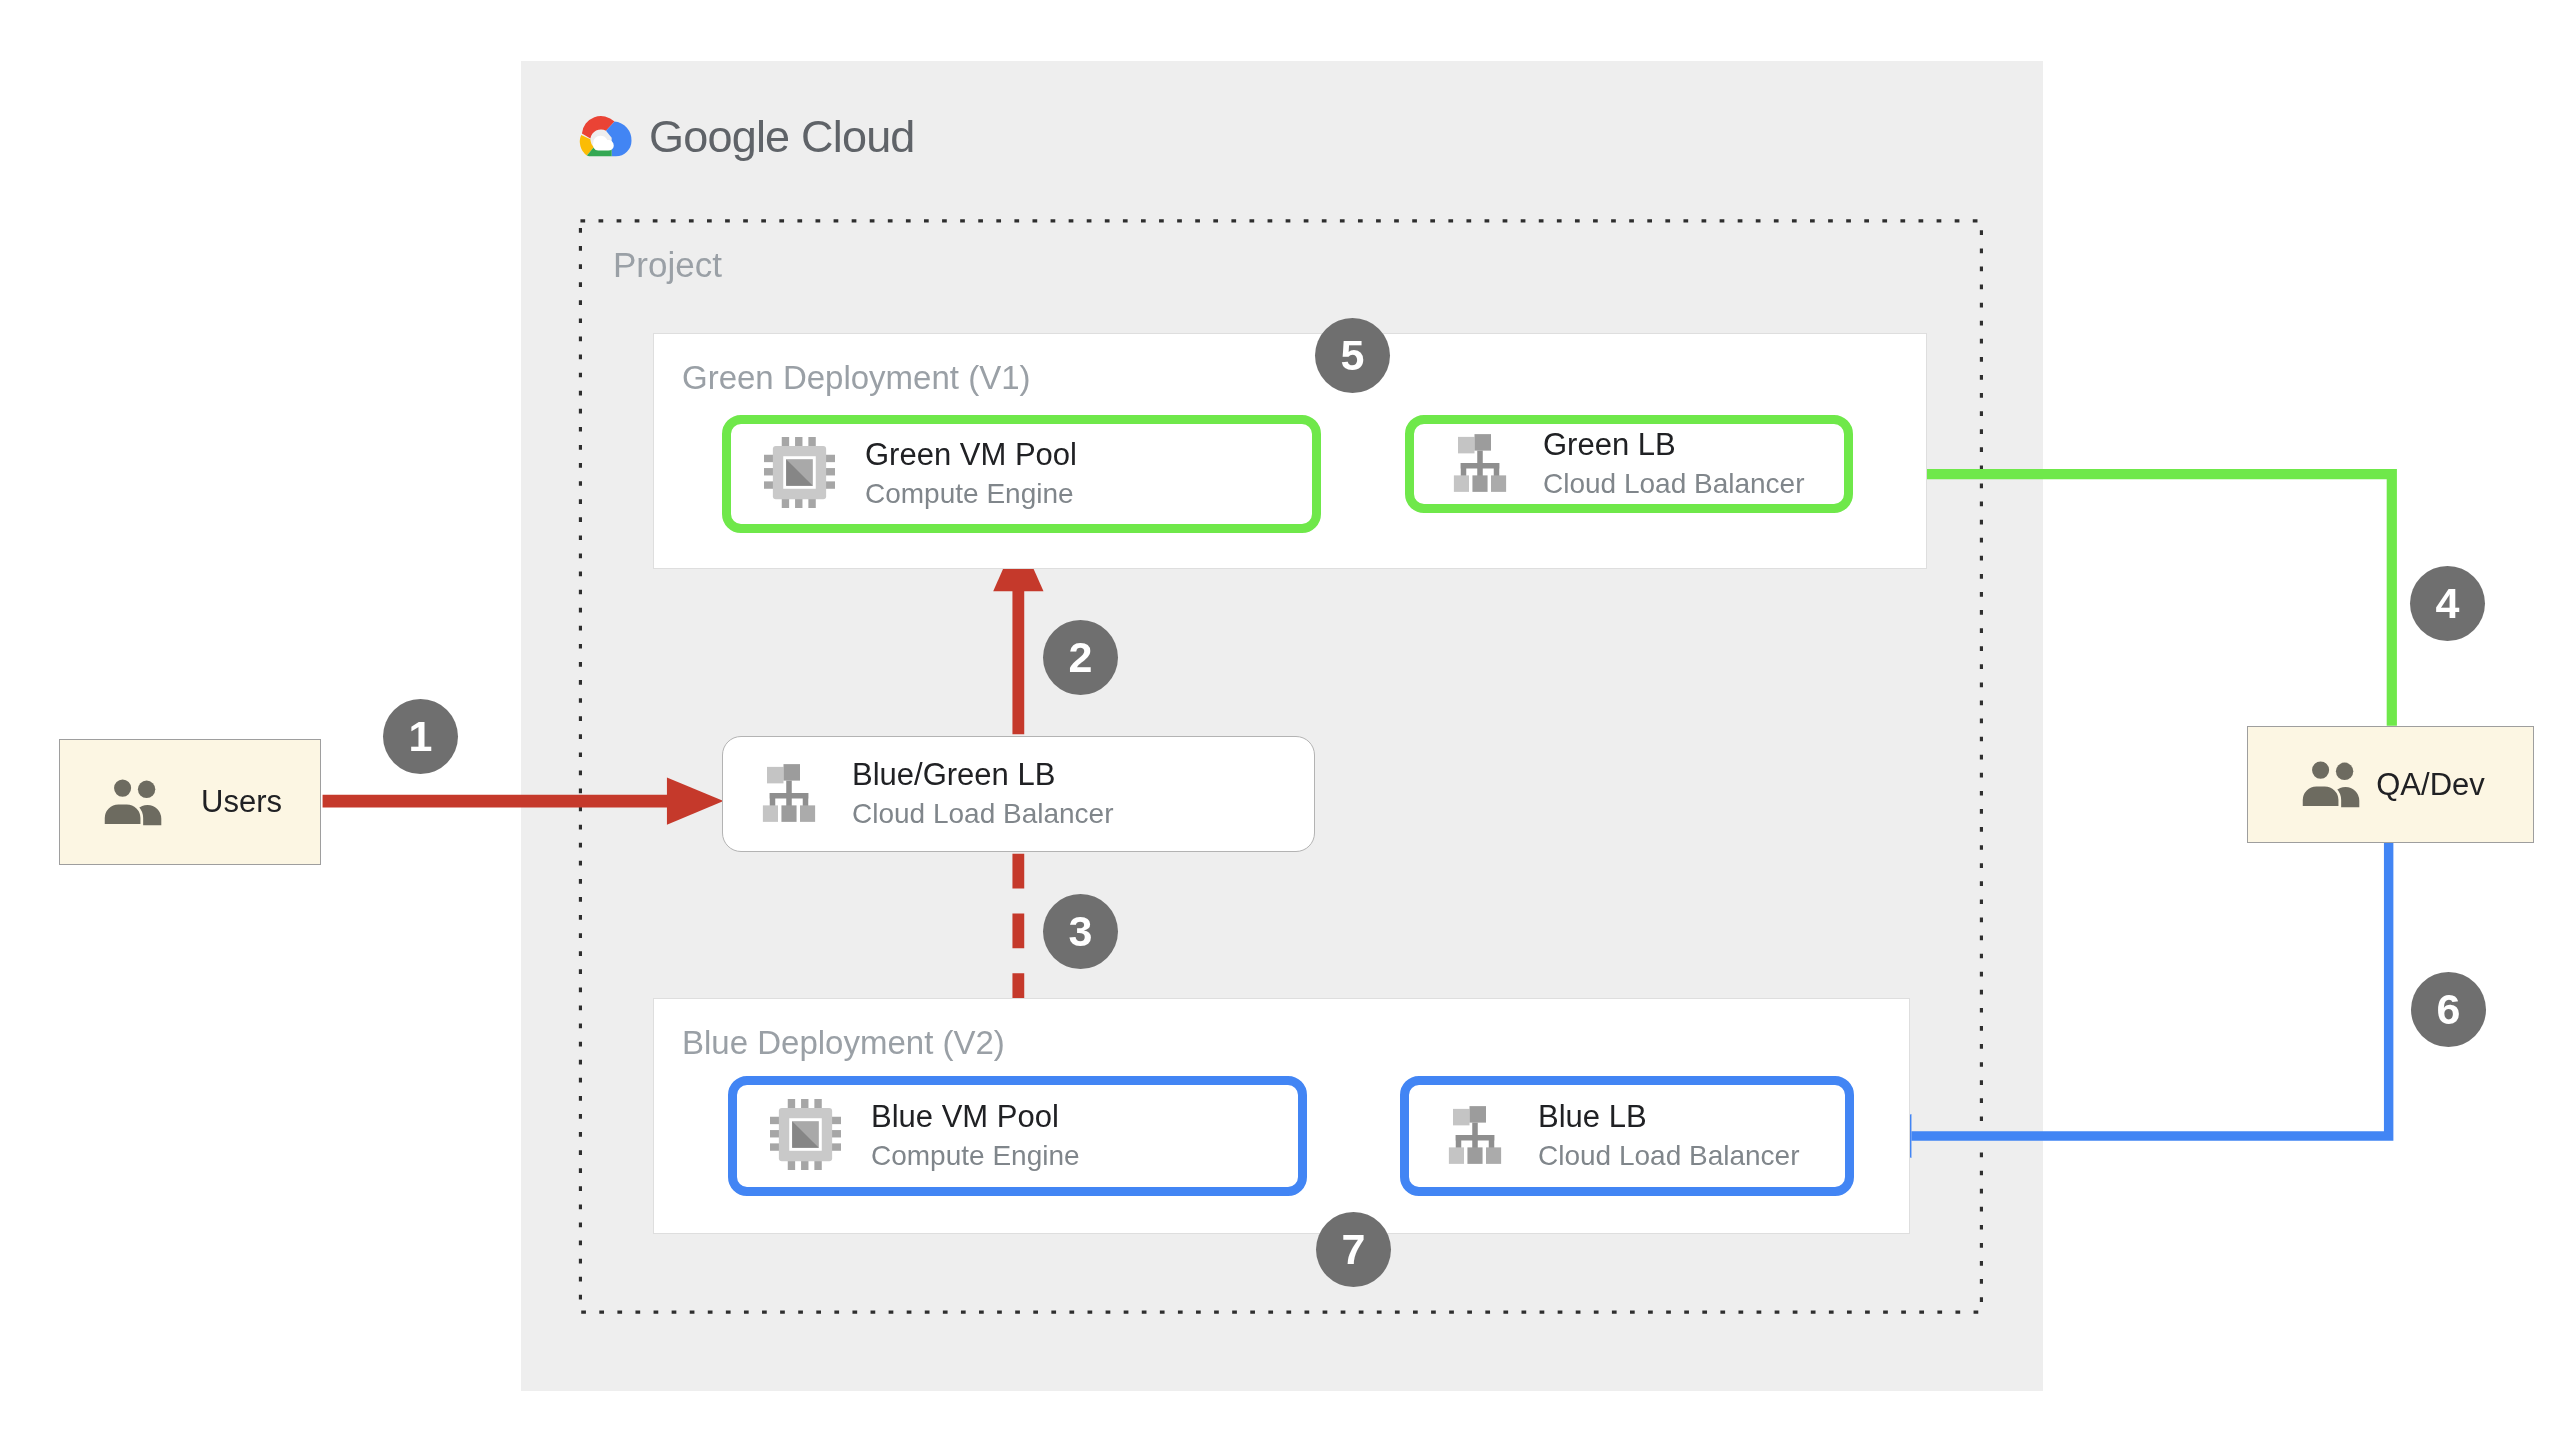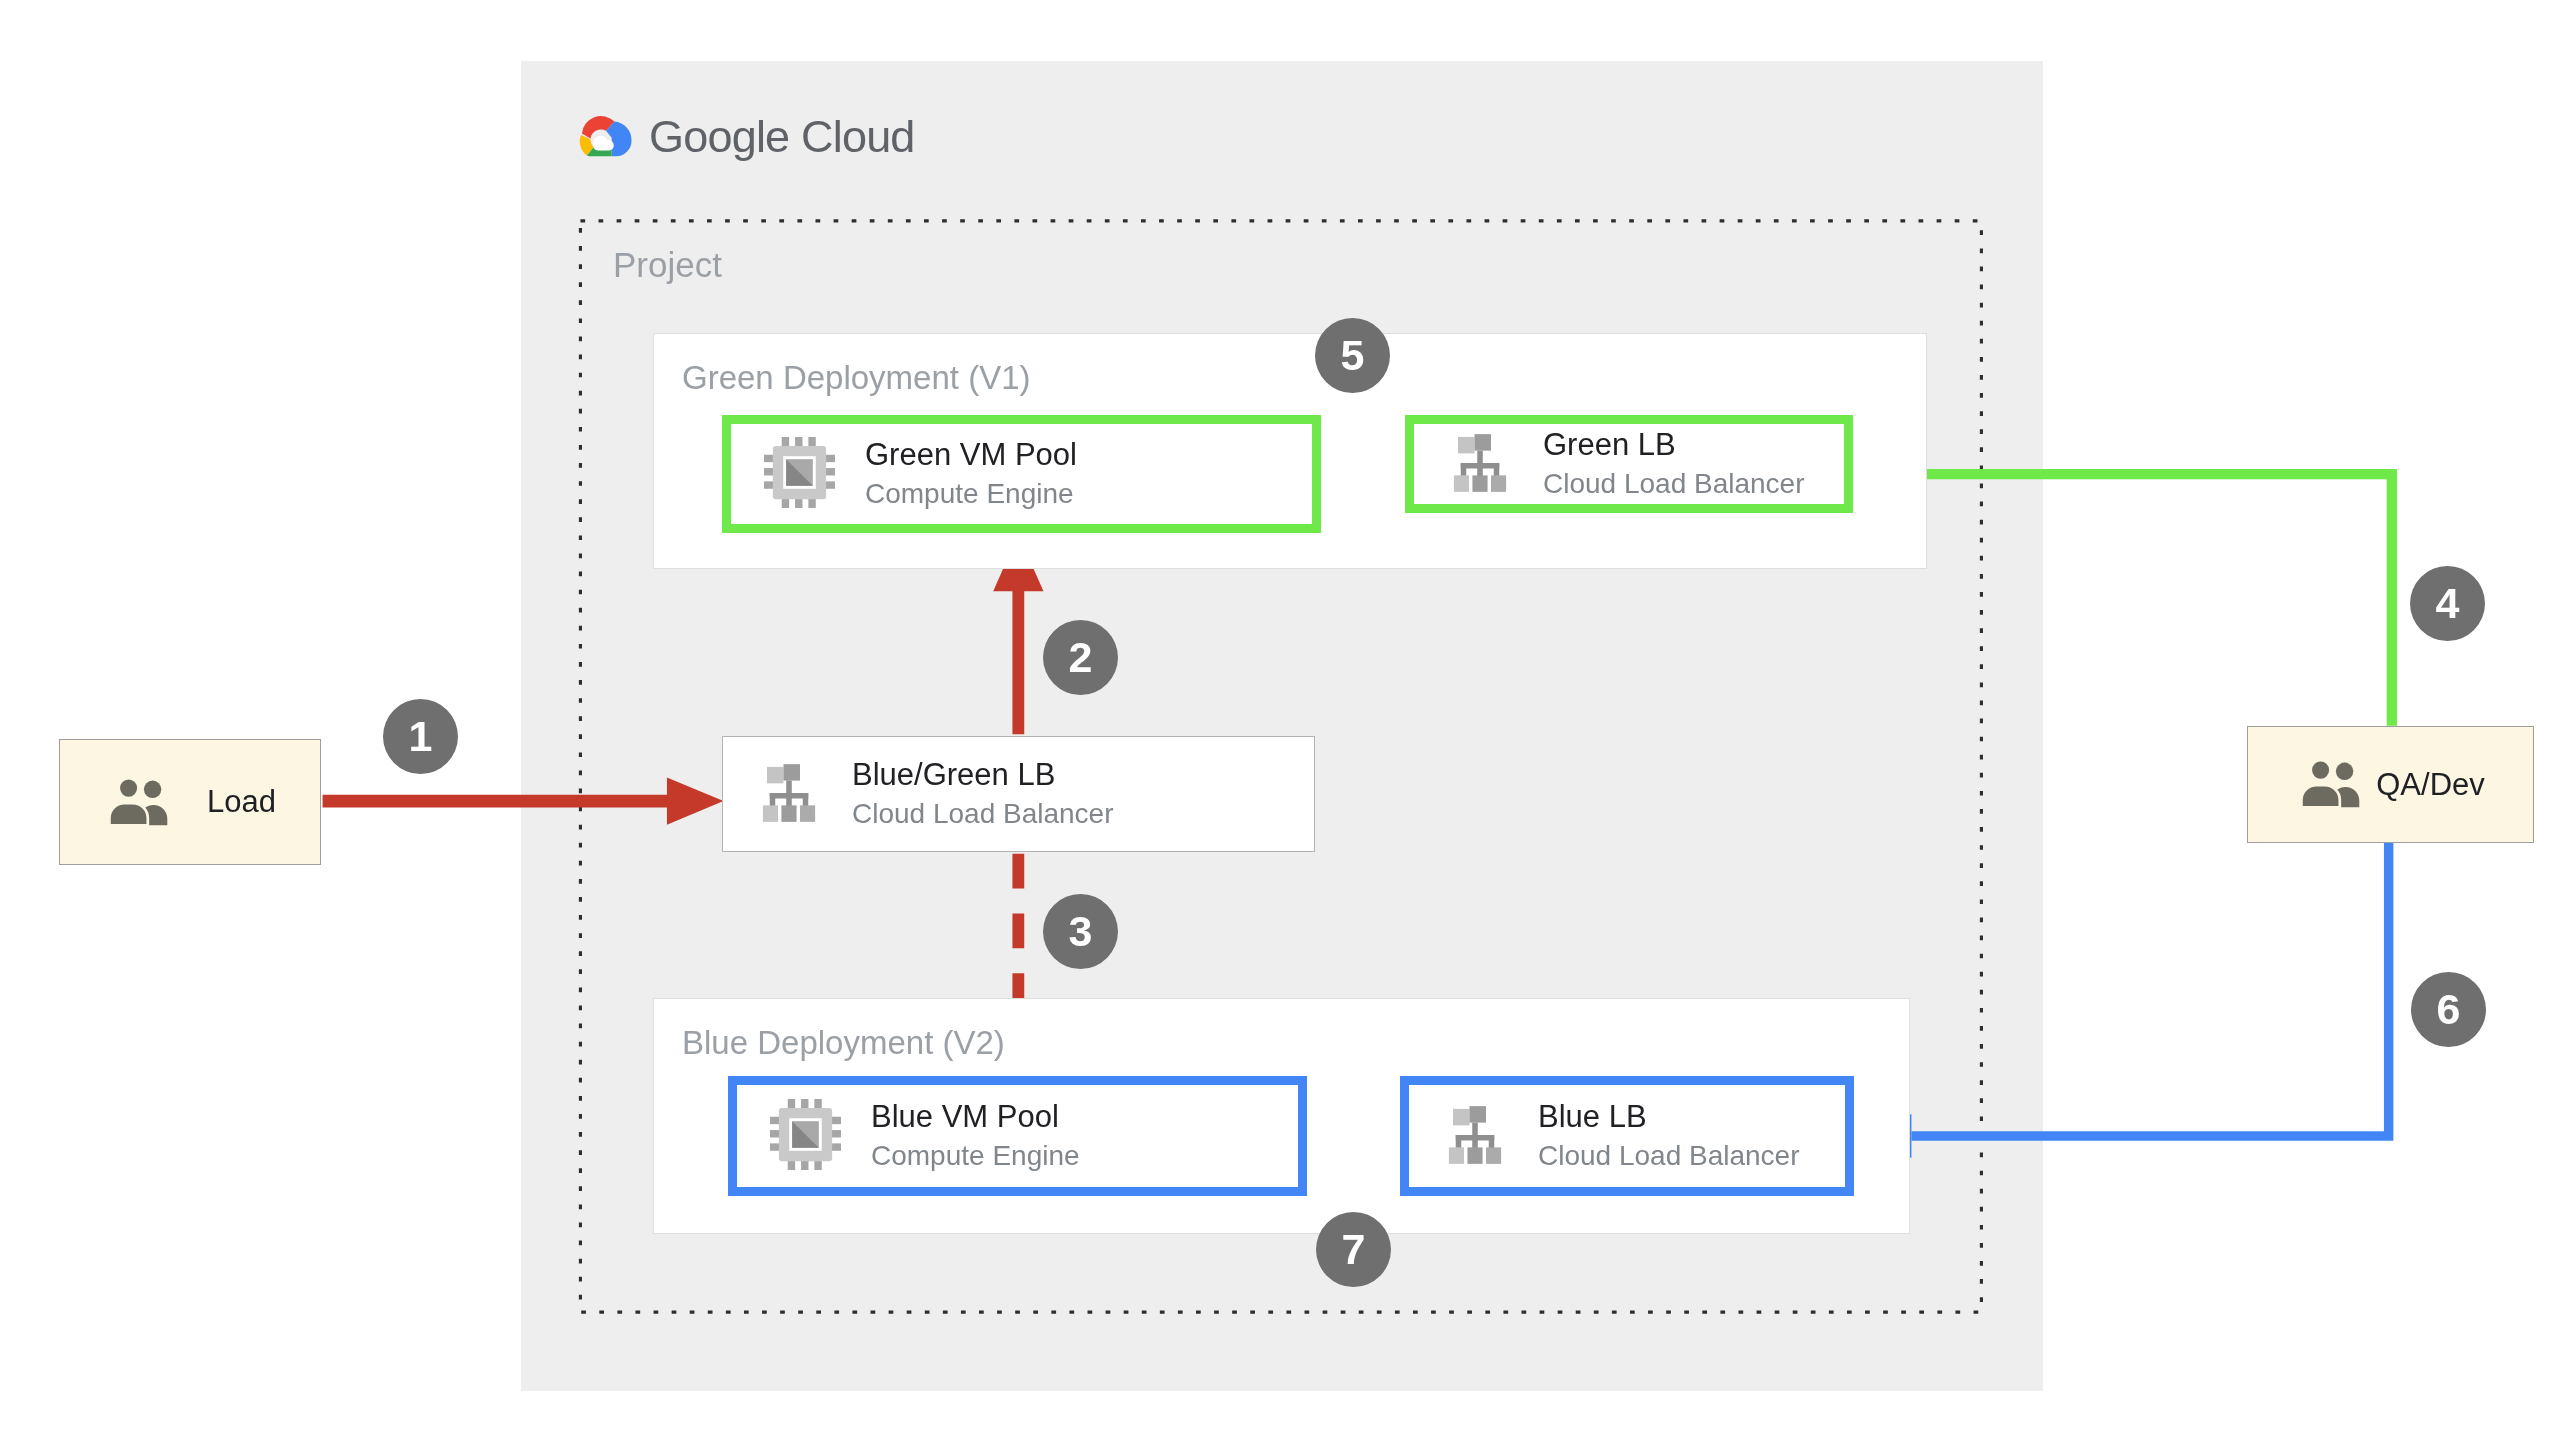--- a/index.html
+++ b/index.html
@@ -19,21 +19,21 @@
   .stroke-blue{stroke:var(--blue);fill:none;}
   .fill-blue{fill:var(--blue);}
   .project-label{position:absolute;left:613px;top:245px;font-size:35px;color:#9aa0a6;z-index:6;}
   
   .dep{position:absolute;background:#ffffff;border:1.6px solid #dedede;box-sizing:border-box;z-index:10;}
   .dep-green{left:653px;top:333px;width:1274px;height:236px;}
   .dep-blue{left:653px;top:998px;width:1257px;height:236px;}
   .dep-header{position:absolute;left:28px;top:25px;font-size:33px;color:#9aa0a6;}
   
   .node{position:absolute;background:#ffffff;box-sizing:border-box;display:flex;
-        align-items:center;padding-left:33px;gap:30px;z-index:15;}
+        align-items:center;padding-left:33px;gap:30px;z-index:15;border-radius:19px;}
   .node-green{border:9.4px solid var(--green);}
   .node-blue{border:9.4px solid var(--blue);}
   .node-gray{border:1.6px solid #b3b3b3;}
   .node-green-vm{left:722px;top:415px;width:599px;height:118px;}
   .node-green-lb{left:1405px;top:415px;width:448px;height:98px;}
   .node-bluegreen-lb{left:722px;top:736px;width:593px;height:116px;}
   .node-blue-vm{left:728px;top:1076px;width:579px;height:120px;}
   .node-blue-lb{left:1400px;top:1076px;width:454px;height:120px;}
   .texts{display:flex;flex-direction:column;gap:7px;}
   .node-title{font-size:31px;font-weight:500;color:#202124;line-height:1.1;}
@@ -236,21 +236,21 @@
 
   <div class="actor actor-users">
     <span class="icon">
       <svg width="72" height="52" viewBox="0 0 24 17" fill="#6d6b60">
         <circle cx="16.2" cy="4.6" r="2.9"></circle>
         <path d="M 11.9 16.6 v -2.2 a 4.6 4.6 0 0 1 4.6 -4.6 a 4.6 4.6 0 0 1 4.6 4.6 v 2.2 Z"></path>
         <circle cx="8.2" cy="4.2" r="3.3" stroke="#fcf6e3" stroke-width="0.9"></circle>
         <path d="M 1.8 16.6 v -2.4 a 5 5 0 0 1 5 -5 h 2.8 a 5 5 0 0 1 5 5 v 2.4 Z" stroke="#fcf6e3" stroke-width="0.9"></path>
       </svg>
     </span>
-    <span class="actor-label">Load</span>
+    <span class="actor-label">Users</span>
   </div>
 
   <div class="actor actor-qadev">
     <span class="icon">
       <svg width="72" height="52" viewBox="0 0 24 17" fill="#6d6b60">
         <circle cx="16.2" cy="4.6" r="2.9"></circle>
         <path d="M 11.9 16.6 v -2.2 a 4.6 4.6 0 0 1 4.6 -4.6 a 4.6 4.6 0 0 1 4.6 4.6 v 2.2 Z"></path>
         <circle cx="8.2" cy="4.2" r="3.3" stroke="#fcf6e3" stroke-width="0.9"></circle>
         <path d="M 1.8 16.6 v -2.4 a 5 5 0 0 1 5 -5 h 2.8 a 5 5 0 0 1 5 5 v 2.4 Z" stroke="#fcf6e3" stroke-width="0.9"></path>
       </svg>

